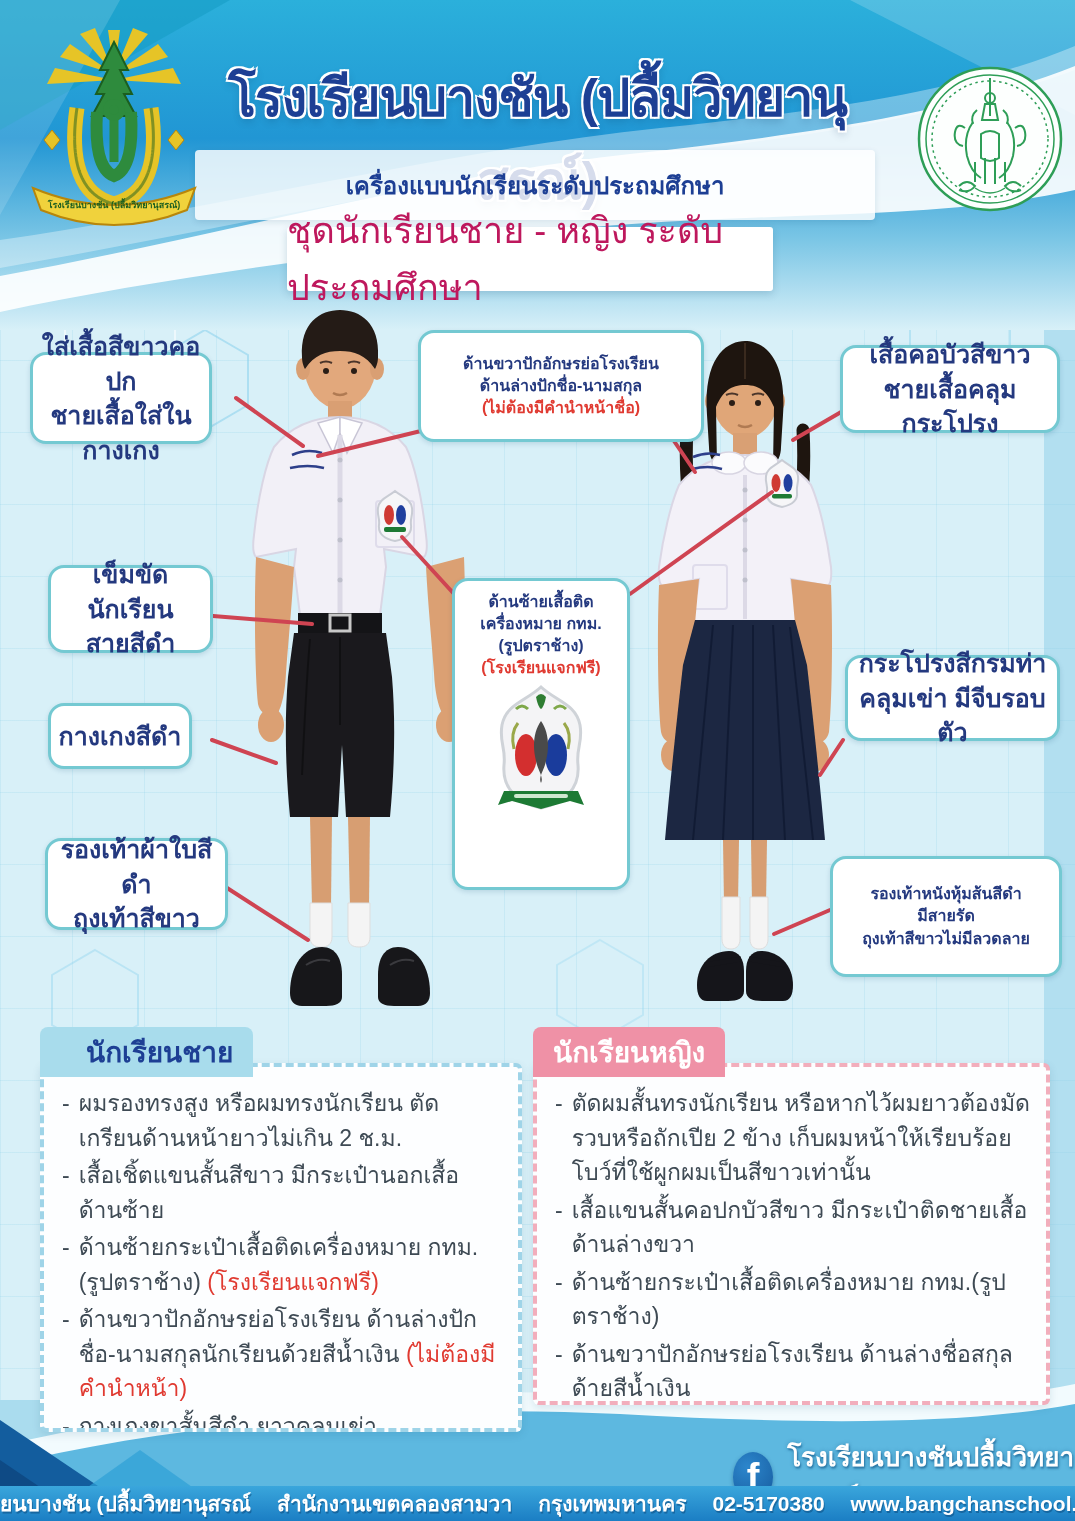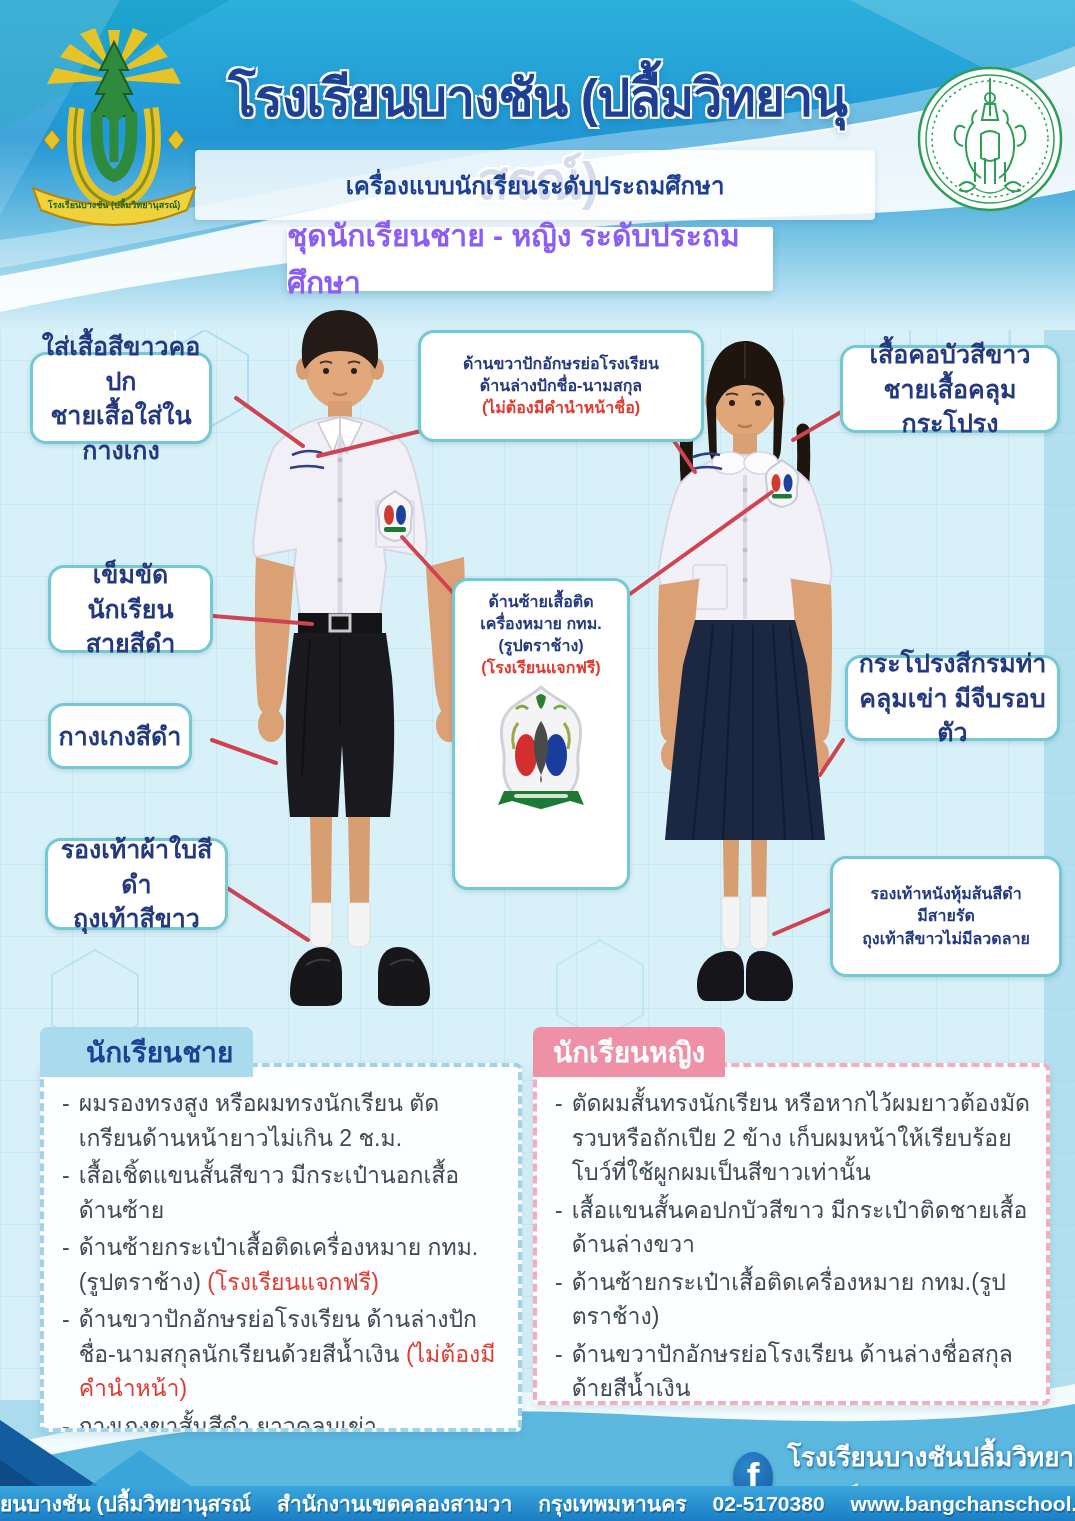--- a/index.html
+++ b/index.html
@@ -18,21 +18,21 @@
   .title{position:absolute;left:180px;right:180px;top:56px;z-index:5;text-align:center;
     font-size:52px;font-weight:800;color:#1d3f94;letter-spacing:-1px;
     text-shadow:2px 2px 0 #fff,-2px -2px 0 #fff,2px -2px 0 #fff,-2px 2px 0 #fff,0 4px 8px rgba(0,40,80,.25);}
   .subtitle-box{position:absolute;left:195px;top:150px;width:680px;height:70px;z-index:5;
     background:rgba(255,255,255,.82);border-radius:4px;display:flex;align-items:center;justify-content:center;
     box-shadow:0 2px 6px rgba(0,60,100,.12);}
   .subtitle-box span{font-size:24px;font-weight:800;color:#1d3f94;}
   .banner-box{position:absolute;left:287px;top:227px;width:486px;height:64px;z-index:5;
     background:#ffffff;border-radius:3px;display:flex;align-items:center;justify-content:center;
     box-shadow:0 3px 8px rgba(0,60,100,.18);}
-  .banner-box span{font-size:30px;font-weight:700;color:#8b5cf6;}
+  .banner-box span{font-size:36px;font-weight:400;color:#be185d;}
   .crest{position:absolute;left:25px;top:12px;z-index:6;}
   .seal{position:absolute;left:915px;top:58px;z-index:6;}
   
   .fig{position:absolute;z-index:3;}
   .lines{position:absolute;left:0;top:0;z-index:4;}
   .deco{position:absolute;left:0;top:0;z-index:1;}
   
   .callout{position:absolute;z-index:5;background:#fff;border:3px solid #74c9d2;border-radius:16px;
     display:flex;flex-direction:column;align-items:center;justify-content:center;text-align:center;
     color:#24397f;font-weight:700;box-shadow:0 2px 5px rgba(0,70,110,.15);padding:4px 6px;box-sizing:border-box;}

